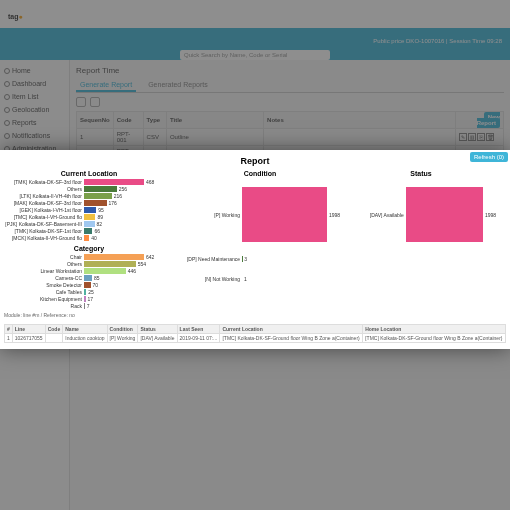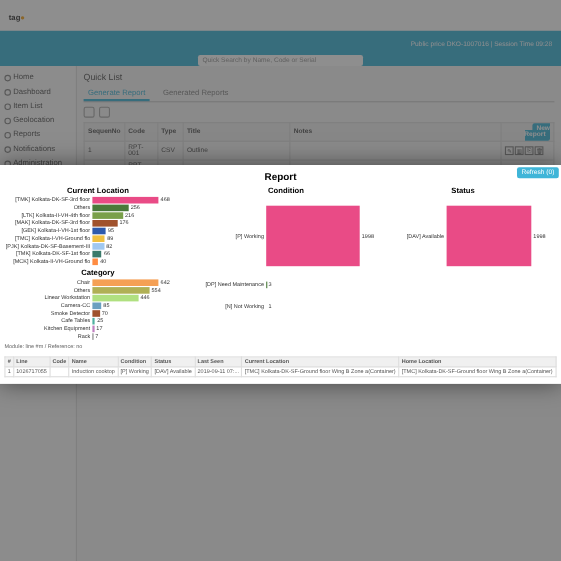--- a/index.html
+++ b/index.html
@@ -87,21 +87,21 @@
       <div class="sb-item">
           <span class="sb-ico"></span>
           <span>Administration</span>
         </div>
       <div class="sb-item">
           <span class="sb-ico"></span>
           <span>Company Settings</span>
         </div>
     </div>
     <div class="content">
-      <div class="page-title">Quick List</div>
+      <div class="page-title">Report Time</div>
       <div class="tabs">
         <div class="tab active">Generate Report</div>
         <div class="tab">Generated Reports</div>
       </div>
       <div class="filters">
         <span class="filter-ico"></span>
         <span class="filter-ico"></span>
         <span style="flex:1"></span>
       </div>
       <table>

